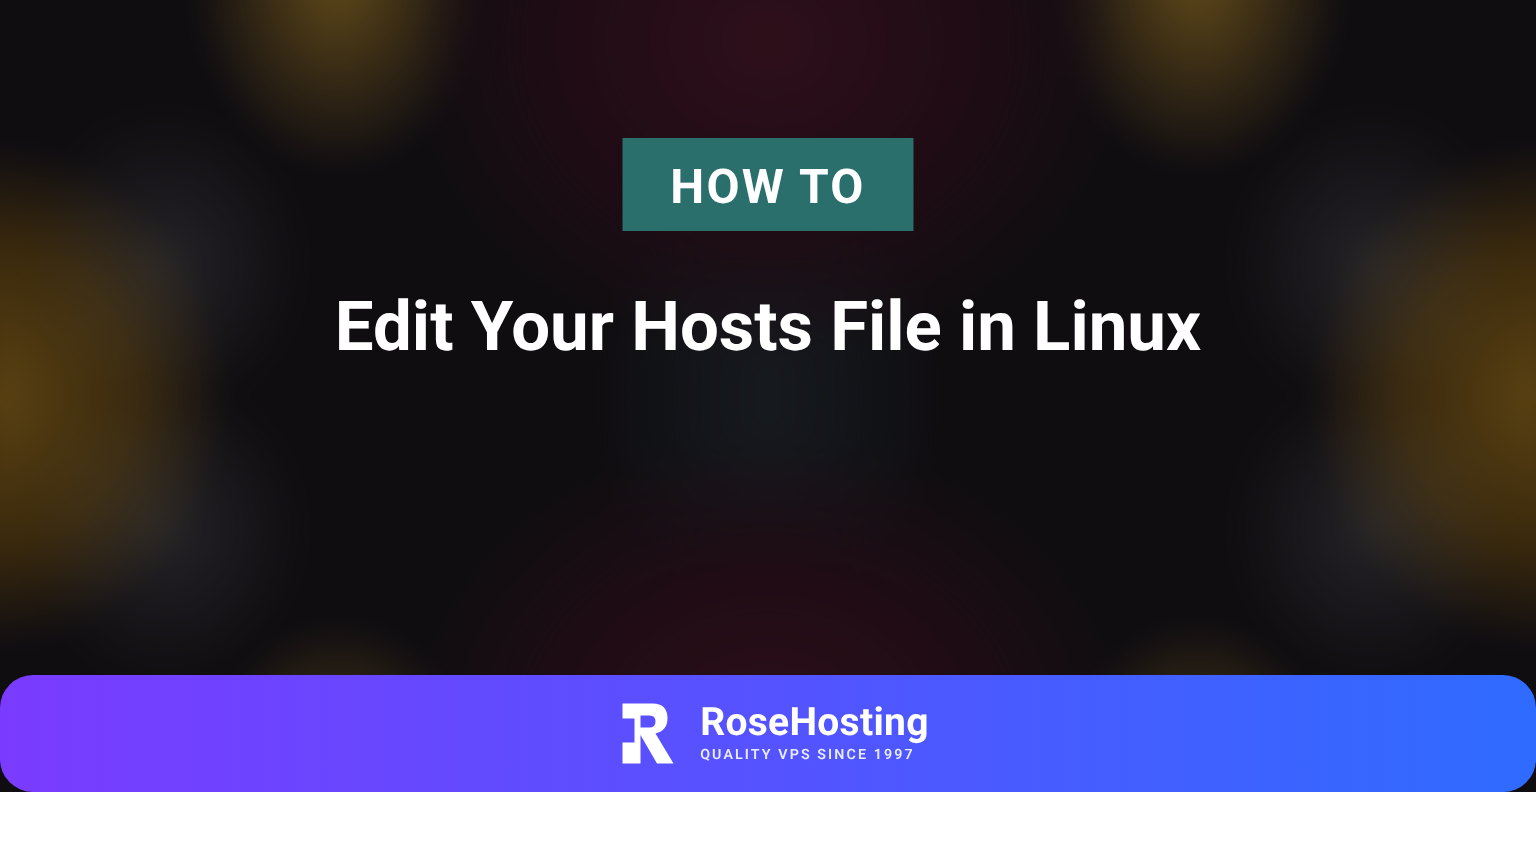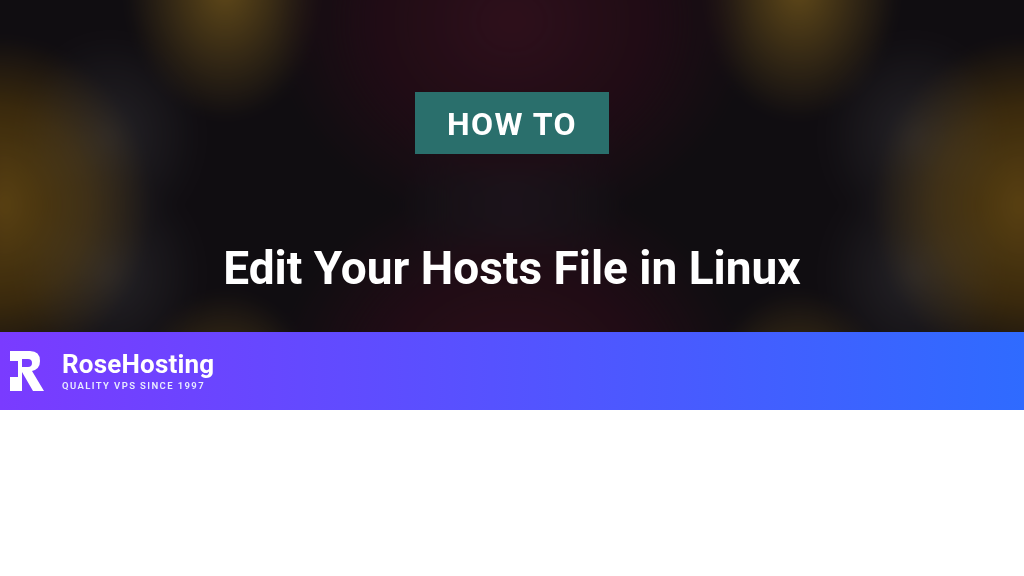--- a/index.html
+++ b/index.html
@@ -1,20 +1,20 @@
 <!DOCTYPE html>
 <html><head>
   <meta charset="utf-8">
   <style>
     * { margin: 0; padding: 0; box-sizing: border-box; }
     html, body { width: 1024px; height: 576px; overflow: hidden; font-family: -apple-system, BlinkMacSystemFont, 'Segoe UI', Roboto, Helvetica, Arial, sans-serif; }
     .page {
       position: relative;
       width: 1024px;
-      height: 410px;
+      height: 528px;
       background: #1a1618;
     }
     
     .bg {
       position: absolute;
       inset: 0;
       overflow: hidden;
     }
     .bg-layer {
       position: absolute;
@@ -69,32 +69,34 @@
       letter-spacing: 1.5px;
       line-height: 1;
     }
     .title {
       color: #ffffff;
       font-size: 46px;
       font-weight: 700;
       text-align: center;
       line-height: 1.25;
       padding: 0 40px;
-      margin-top: 86px;
+      margin-top: 36px;
     }
 
     .footer {
       position: absolute;
       left: 0;
       right: 0;
       bottom: 0;
       height: 78px;
       display: flex;
       align-items: center;
+      justify-content: center;
       gap: 14px;
+      border-radius: 22px;
     }
     .logo-mark {
       width: 48px;
       height: 48px;
       position: relative;
       flex: 0 0 auto;
     }
     .logo-text {
       display: flex;
       flex-direction: column;

